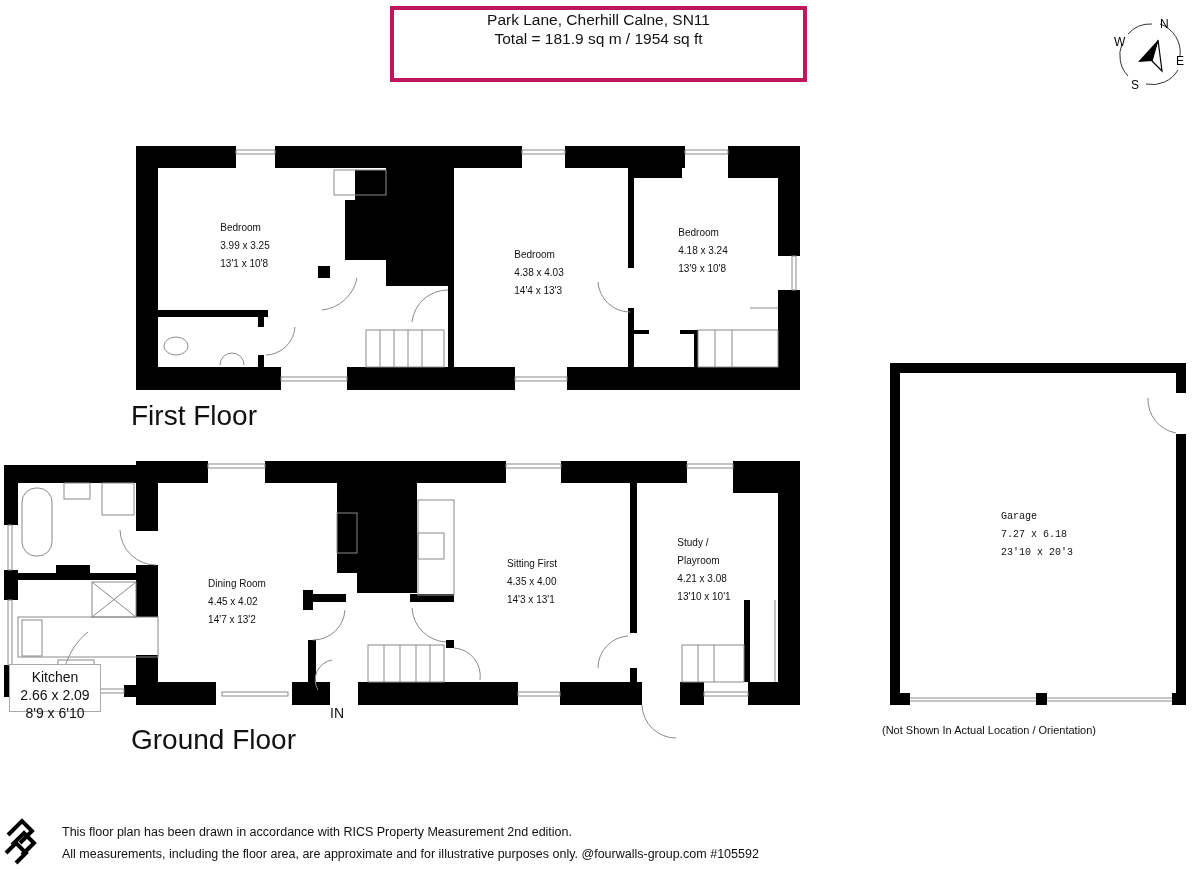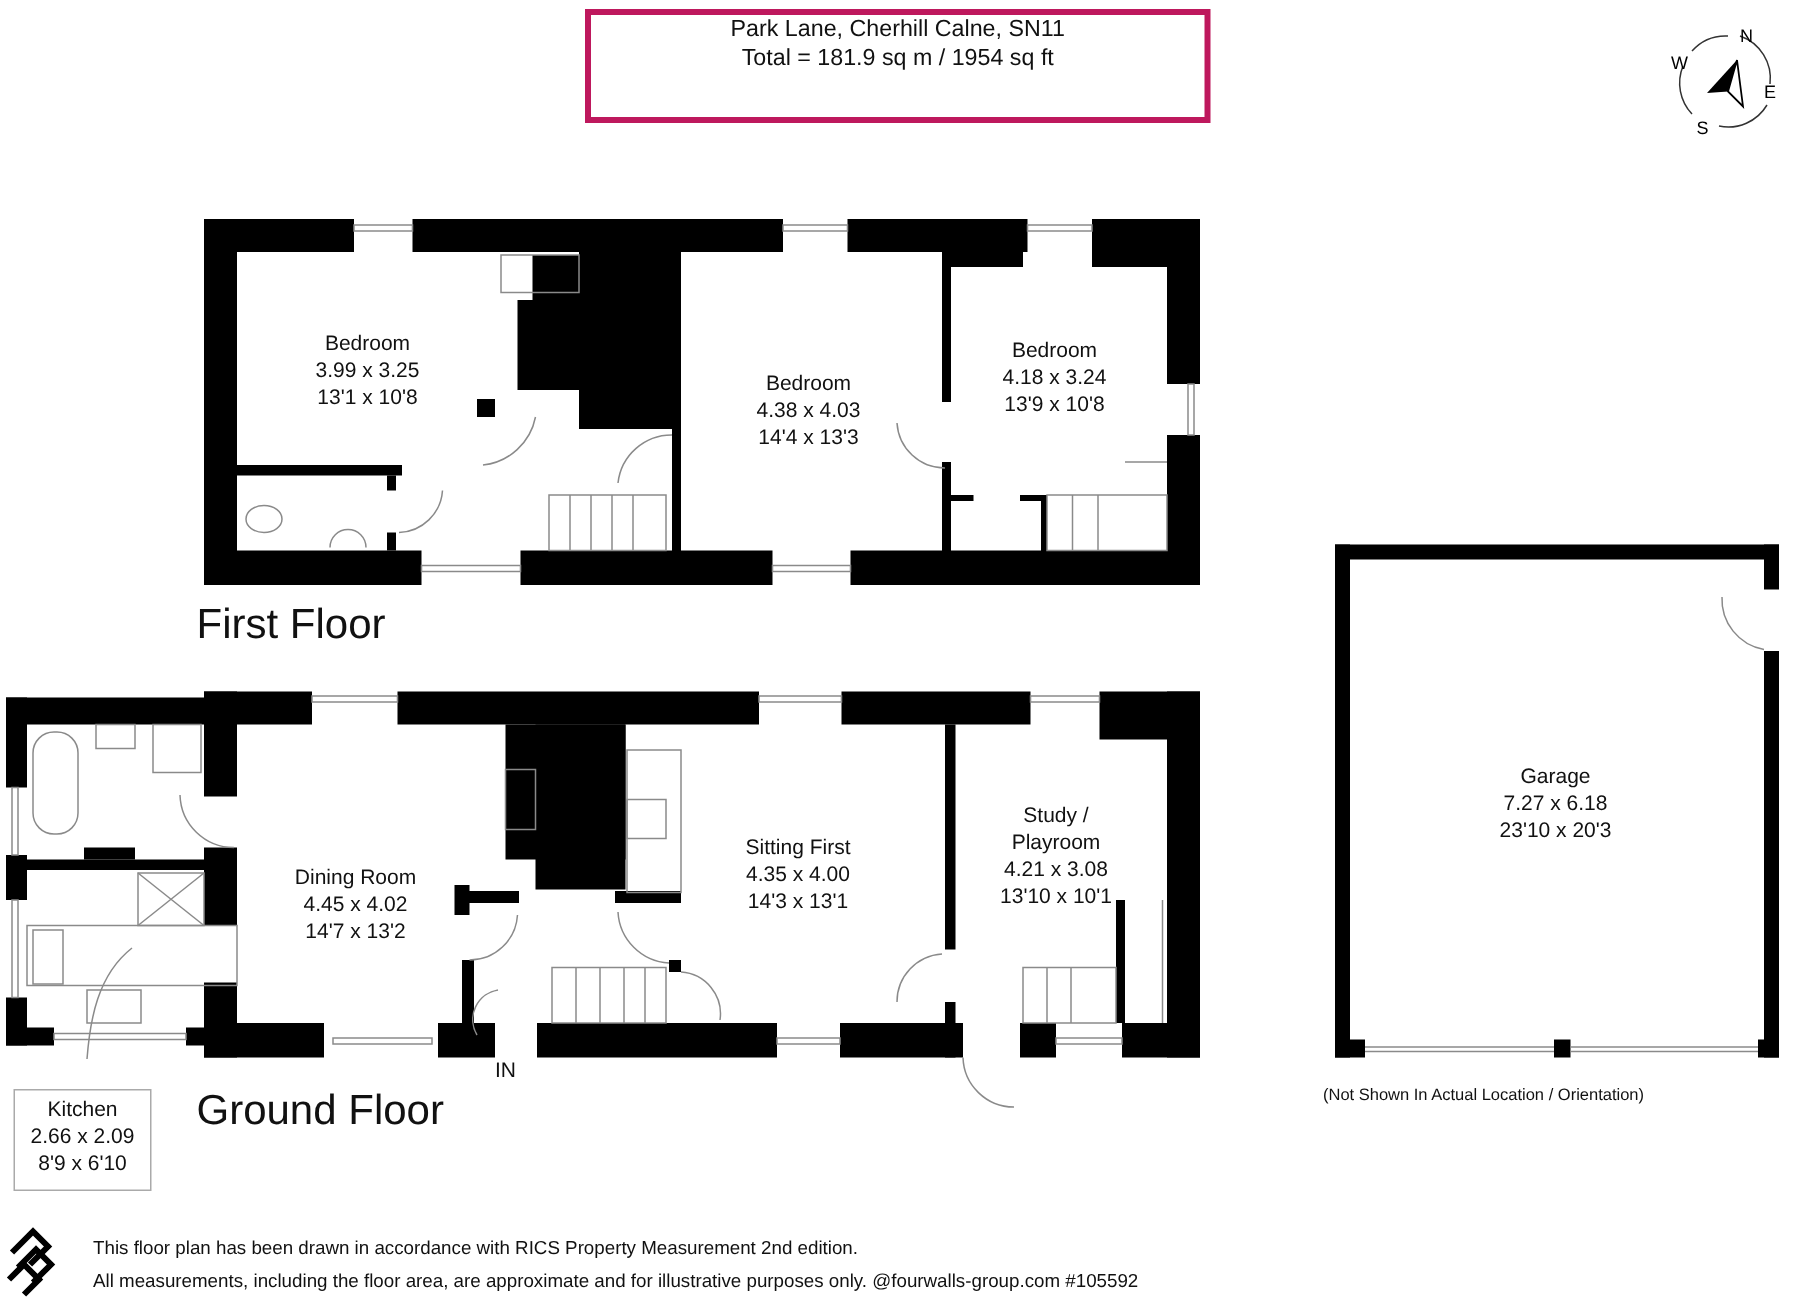--- a/index.html
+++ b/index.html
@@ -3,23 +3,23 @@
 <meta charset="utf-8">
 <style>
   html, body { margin: 0; padding: 0; background: #ffffff; }
   body { width: 1200px; height: 869px; position: relative; overflow: hidden;
          font-family: "Liberation Sans", sans-serif; color: #111; }
   .abs { position: absolute; }
   .header-box { left: 390px; top: 6px; width: 417px; height: 76px; border: 4px solid #be185d;
                 box-sizing: border-box; text-align: center; font-size: 15.5px; line-height: 18.5px; padding-top: 1px; }
   .header-box div { white-space: nowrap; }
   .plan { left: 0; top: 0; width: 1200px; height: 869px; }
-  .room-label { position: absolute; text-align: center; font-size: 14px; line-height: 18px; white-space: nowrap; transform: translateX(-50%); }
+  .room-label { position: absolute; text-align: left; font-size: 10px; line-height: 18px; white-space: nowrap; transform: translateX(-50%); }
   .floor-title { position: absolute; font-size: 28px; white-space: nowrap; }
-  .kitchen-box { left: 9px; top: 726px; width: 92px; height: 68px; border: 1px solid #aaa; box-sizing: border-box;
+  .kitchen-box { left: 9px; top: 664px; width: 92px; height: 48px; border: 1px solid #aaa; box-sizing: border-box;
                  text-align: center; font-size: 14px; line-height: 18px; padding-top: 3px; background: #fff; }
   .in-label { left: 330px; top: 705px; font-size: 14px; }
   .garage-note { left: 882px; top: 724px; font-size: 11px; white-space: nowrap; }
   .footer-text { left: 62px; font-size: 12.5px; white-space: nowrap; }
   .compass { left: 1108px; top: 14px; width: 85px; height: 80px; }
   .logo { left: 2px; top: 815px; width: 42px; height: 52px; }
 </style>
 </head>
 <body>
 
@@ -231,21 +231,21 @@
   <div>13'10 x 10'1</div>
 </div>
 <div class="abs kitchen-box">
   <div>Kitchen</div>
   <div>2.66 x 2.09</div>
   <div>8'9 x 6'10</div>
 </div>
 <div class="abs in-label">IN</div>
 <div class="floor-title" style="left:131px; top:724px;">Ground Floor</div>
 
-<div class="room-label" style="left:1037px; top:508px;">
+<div class="room-label" style="left:1037px; top:508px;font-family:Liberation Mono, monospace;">
   <div>Garage</div>
   <div>7.27 x 6.18</div>
   <div>23'10 x 20'3</div>
 </div>
 <div class="abs garage-note">(Not Shown In Actual Location / Orientation)</div>
 
 <div class="abs logo">
   <svg width="42" height="52" viewBox="0 0 42 52">
     <g fill="none" stroke="#000" stroke-width="4">
       <path d="M 6 20 L 20 6 L 30 16 L 18 28"></path>

